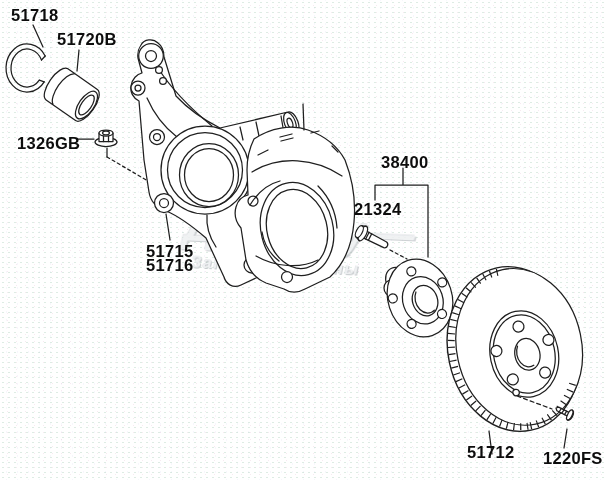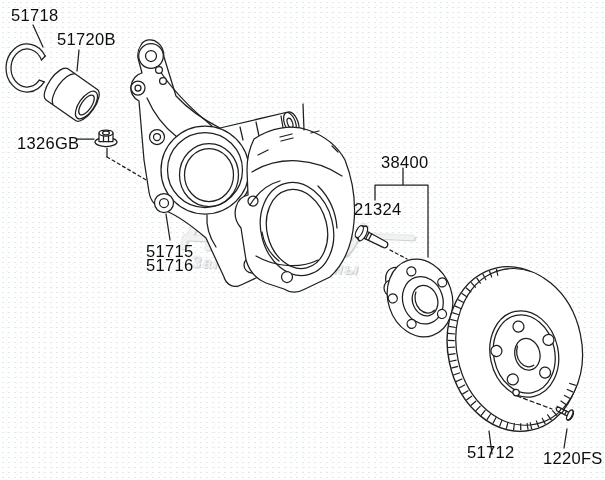--- a/index.html
+++ b/index.html
@@ -7,21 +7,21 @@
     position:relative;width:605px;height:480px;overflow:hidden;
     font-family:"Liberation Sans", sans-serif;
     background:
       radial-gradient(rgba(90,160,120,.20) .6px, transparent .8px) 0 0/6px 5px,
       radial-gradient(rgba(205,125,165,.16) .6px, transparent .8px) 3px 2px/9px 7px,
       radial-gradient(rgba(125,125,205,.12) .6px, transparent .8px) 1px 4px/11px 8px,
       #fff;
   }
   svg{position:absolute;left:0;top:0;}
   .lbl{
-    position:absolute;color:#0d0d0d;font-size:16.5px;font-weight:400;
+    position:absolute;color:#0d0d0d;font-size:16.5px;font-weight:700;
     line-height:14px;letter-spacing:.3px;white-space:nowrap;
   }
   .lbl span{display:block;}
   .wm-logo{
     position:absolute;left:184px;top:206px;width:260px;
     font-size:44px;font-weight:700;font-style:italic;letter-spacing:5px;
     color:#eef0f2;
     text-shadow:1.5px 1.5px 0 rgba(150,156,162,.55), -.5px -.5px 0 rgba(150,156,162,.35);
     transform:rotate(2.5deg);filter:blur(.6px);opacity:.85;
     pointer-events:none;

